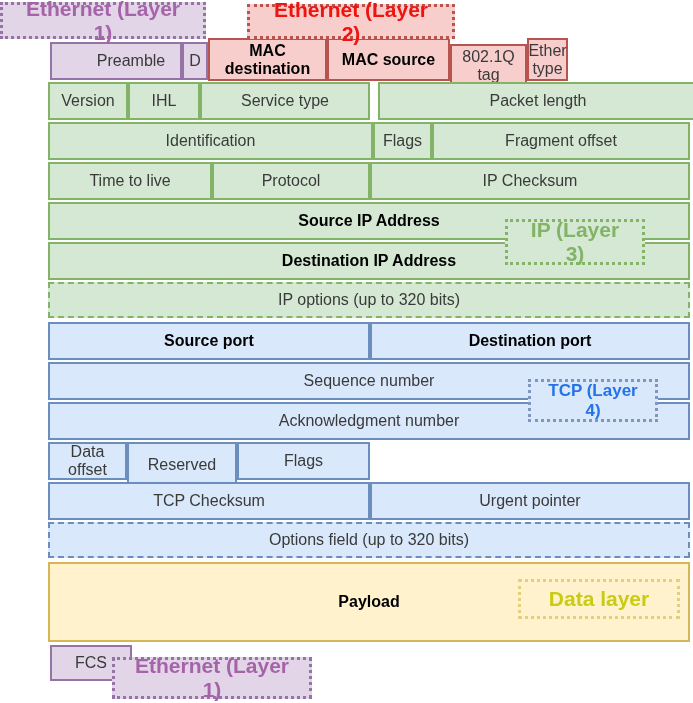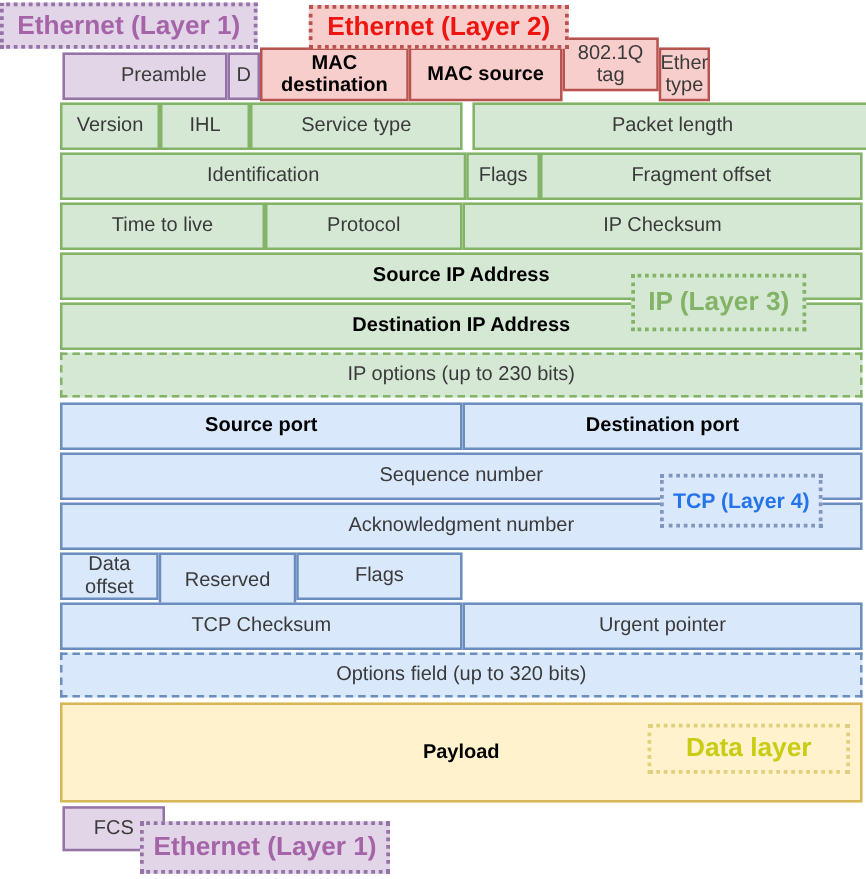--- a/index.html
+++ b/index.html
@@ -18,56 +18,56 @@
   .red    { background:var(--red-fill);    border:2px solid var(--red-stroke); }
   .green  { background:var(--green-fill);  border:2px solid var(--green-stroke); }
   .blue   { background:var(--blue-fill);   border:2px solid var(--blue-stroke); }
   .yellow { background:var(--yellow-fill); border:2px solid var(--yellow-stroke); }
   .dashed { border-style:dashed; }
   .bold   { font-weight:bold; color:var(--bold-text); }
   .layer-label {
     position:absolute; box-sizing:border-box;
     display:flex; align-items:center; justify-content:center;
     text-align:center; font-weight:bold; font-size:21px;
-    border:3px dotted; padding:1px;
+    border:3px dotted; padding:13px;
   }
   .lbl-purple { background:var(--purple-fill); border-color:var(--purple-stroke); color:var(--purple-text); }
   .lbl-red    { background:var(--red-fill);    border-color:var(--red-stroke);    color:var(--red-text); }
   .lbl-green  { background:var(--green-fill);  border-color:var(--green-stroke);  color:var(--green-text); }
   .lbl-blue   { background:var(--blue-fill);   border-color:var(--blue-dots);     color:var(--blue-text); font-size:17px; }
   .lbl-yellow { background:var(--yellow-fill); border-color:var(--yellow-dots);   color:var(--yellow-text); }
 </style>
 </head>
 <body>
 
 <div id="canvas">
 
   <div class="cell purple" style="left:50px;  top:42px; width:132px; height:38px;padding-left:31px;">Preamble</div>
   <div class="cell purple" style="left:182px; top:42px; width:26px;  height:38px;">D</div>
   <div class="cell red bold" style="left:208px; top:38px; width:119px; height:43px;">MAC destination</div>
   <div class="cell red bold" style="left:327px; top:38px; width:123px; height:43px;">MAC source</div>
-  <div class="cell red" style="left:450px; top:30px; width:77px; height:43px;">802.1Q tag</div>
+  <div class="cell red" style="left:450px; top:44px; width:77px; height:43px;">802.1Q tag</div>
   <div class="cell red" style="left:527px; top:38px; width:41px; height:43px;">Ether type</div>
 
   <div class="cell green" style="left:48px;  top:82px; width:80px;  height:38px;">Version</div>
   <div class="cell green" style="left:128px; top:82px; width:72px;  height:38px;">IHL</div>
   <div class="cell green" style="left:200px; top:82px; width:170px; height:38px;">Service type</div>
   <div class="cell green" style="left:378px; top:82px; width:320px; height:38px;">Packet length</div>
 
   <div class="cell green" style="left:48px;  top:122px; width:325px; height:38px;">Identification</div>
   <div class="cell green" style="left:373px; top:122px; width:59px;  height:38px;">Flags</div>
   <div class="cell green" style="left:432px; top:122px; width:258px; height:38px;">Fragment offset</div>
 
   <div class="cell green" style="left:48px;  top:162px; width:164px; height:38px;">Time to live</div>
   <div class="cell green" style="left:212px; top:162px; width:158px; height:38px;">Protocol</div>
   <div class="cell green" style="left:370px; top:162px; width:320px; height:38px;">IP Checksum</div>
 
   <div class="cell green bold" style="left:48px; top:202px; width:642px; height:38px;">Source IP Address</div>
   <div class="cell green bold" style="left:48px; top:242px; width:642px; height:38px;">Destination IP Address</div>
-  <div class="cell green dashed" style="left:48px; top:282px; width:642px; height:36px;">IP options (up to 230 bits)</div>
+  <div class="cell green dashed" style="left:48px; top:282px; width:642px; height:36px;">IP options (up to 320 bits)</div>
 
   <div class="cell blue bold" style="left:48px;  top:322px; width:322px; height:38px;">Source port</div>
   <div class="cell blue bold" style="left:370px; top:322px; width:320px; height:38px;">Destination port</div>
 
   <div class="cell blue" style="left:48px; top:362px; width:642px; height:38px;">Sequence number</div>
   <div class="cell blue" style="left:48px; top:402px; width:642px; height:38px;">Acknowledgment number</div>
 
   <div class="cell blue" style="left:48px;  top:442px; width:79px;  height:38px;">Data offset</div>
   <div class="cell blue" style="left:127px; top:442px; width:110px; height:46px;">Reserved</div>
   <div class="cell blue" style="left:237px; top:442px; width:133px; height:38px;">Flags</div>

